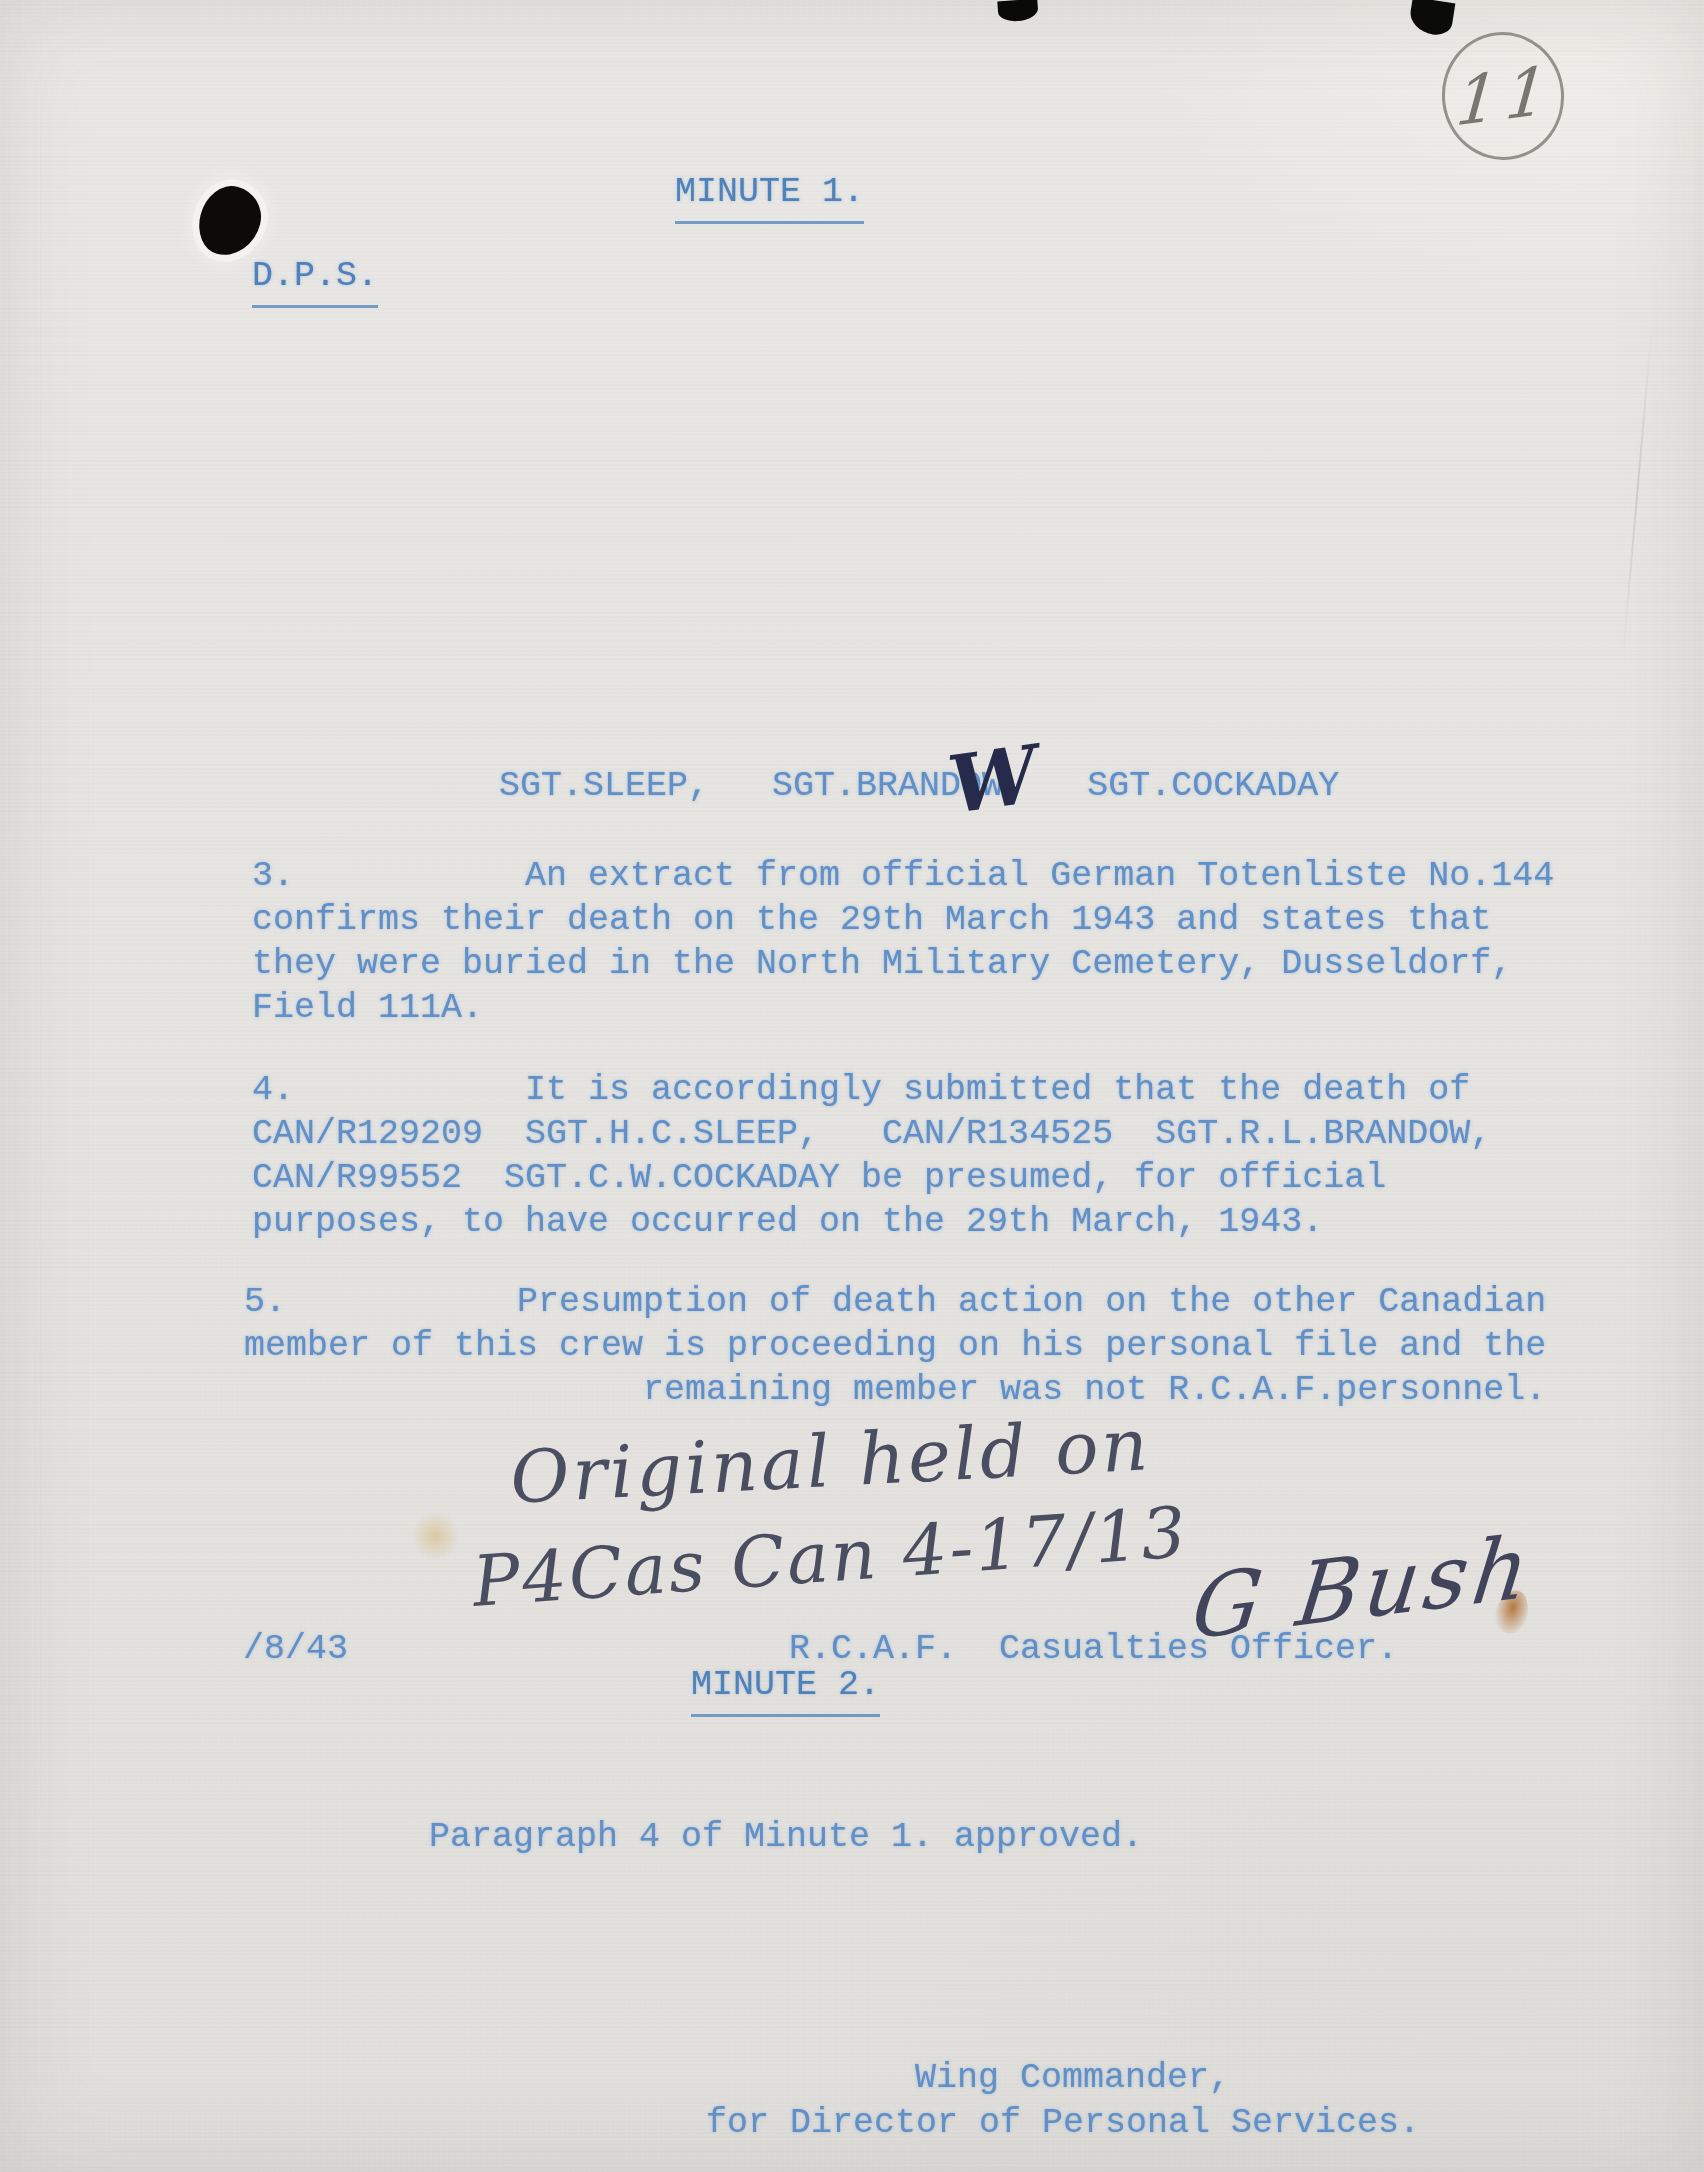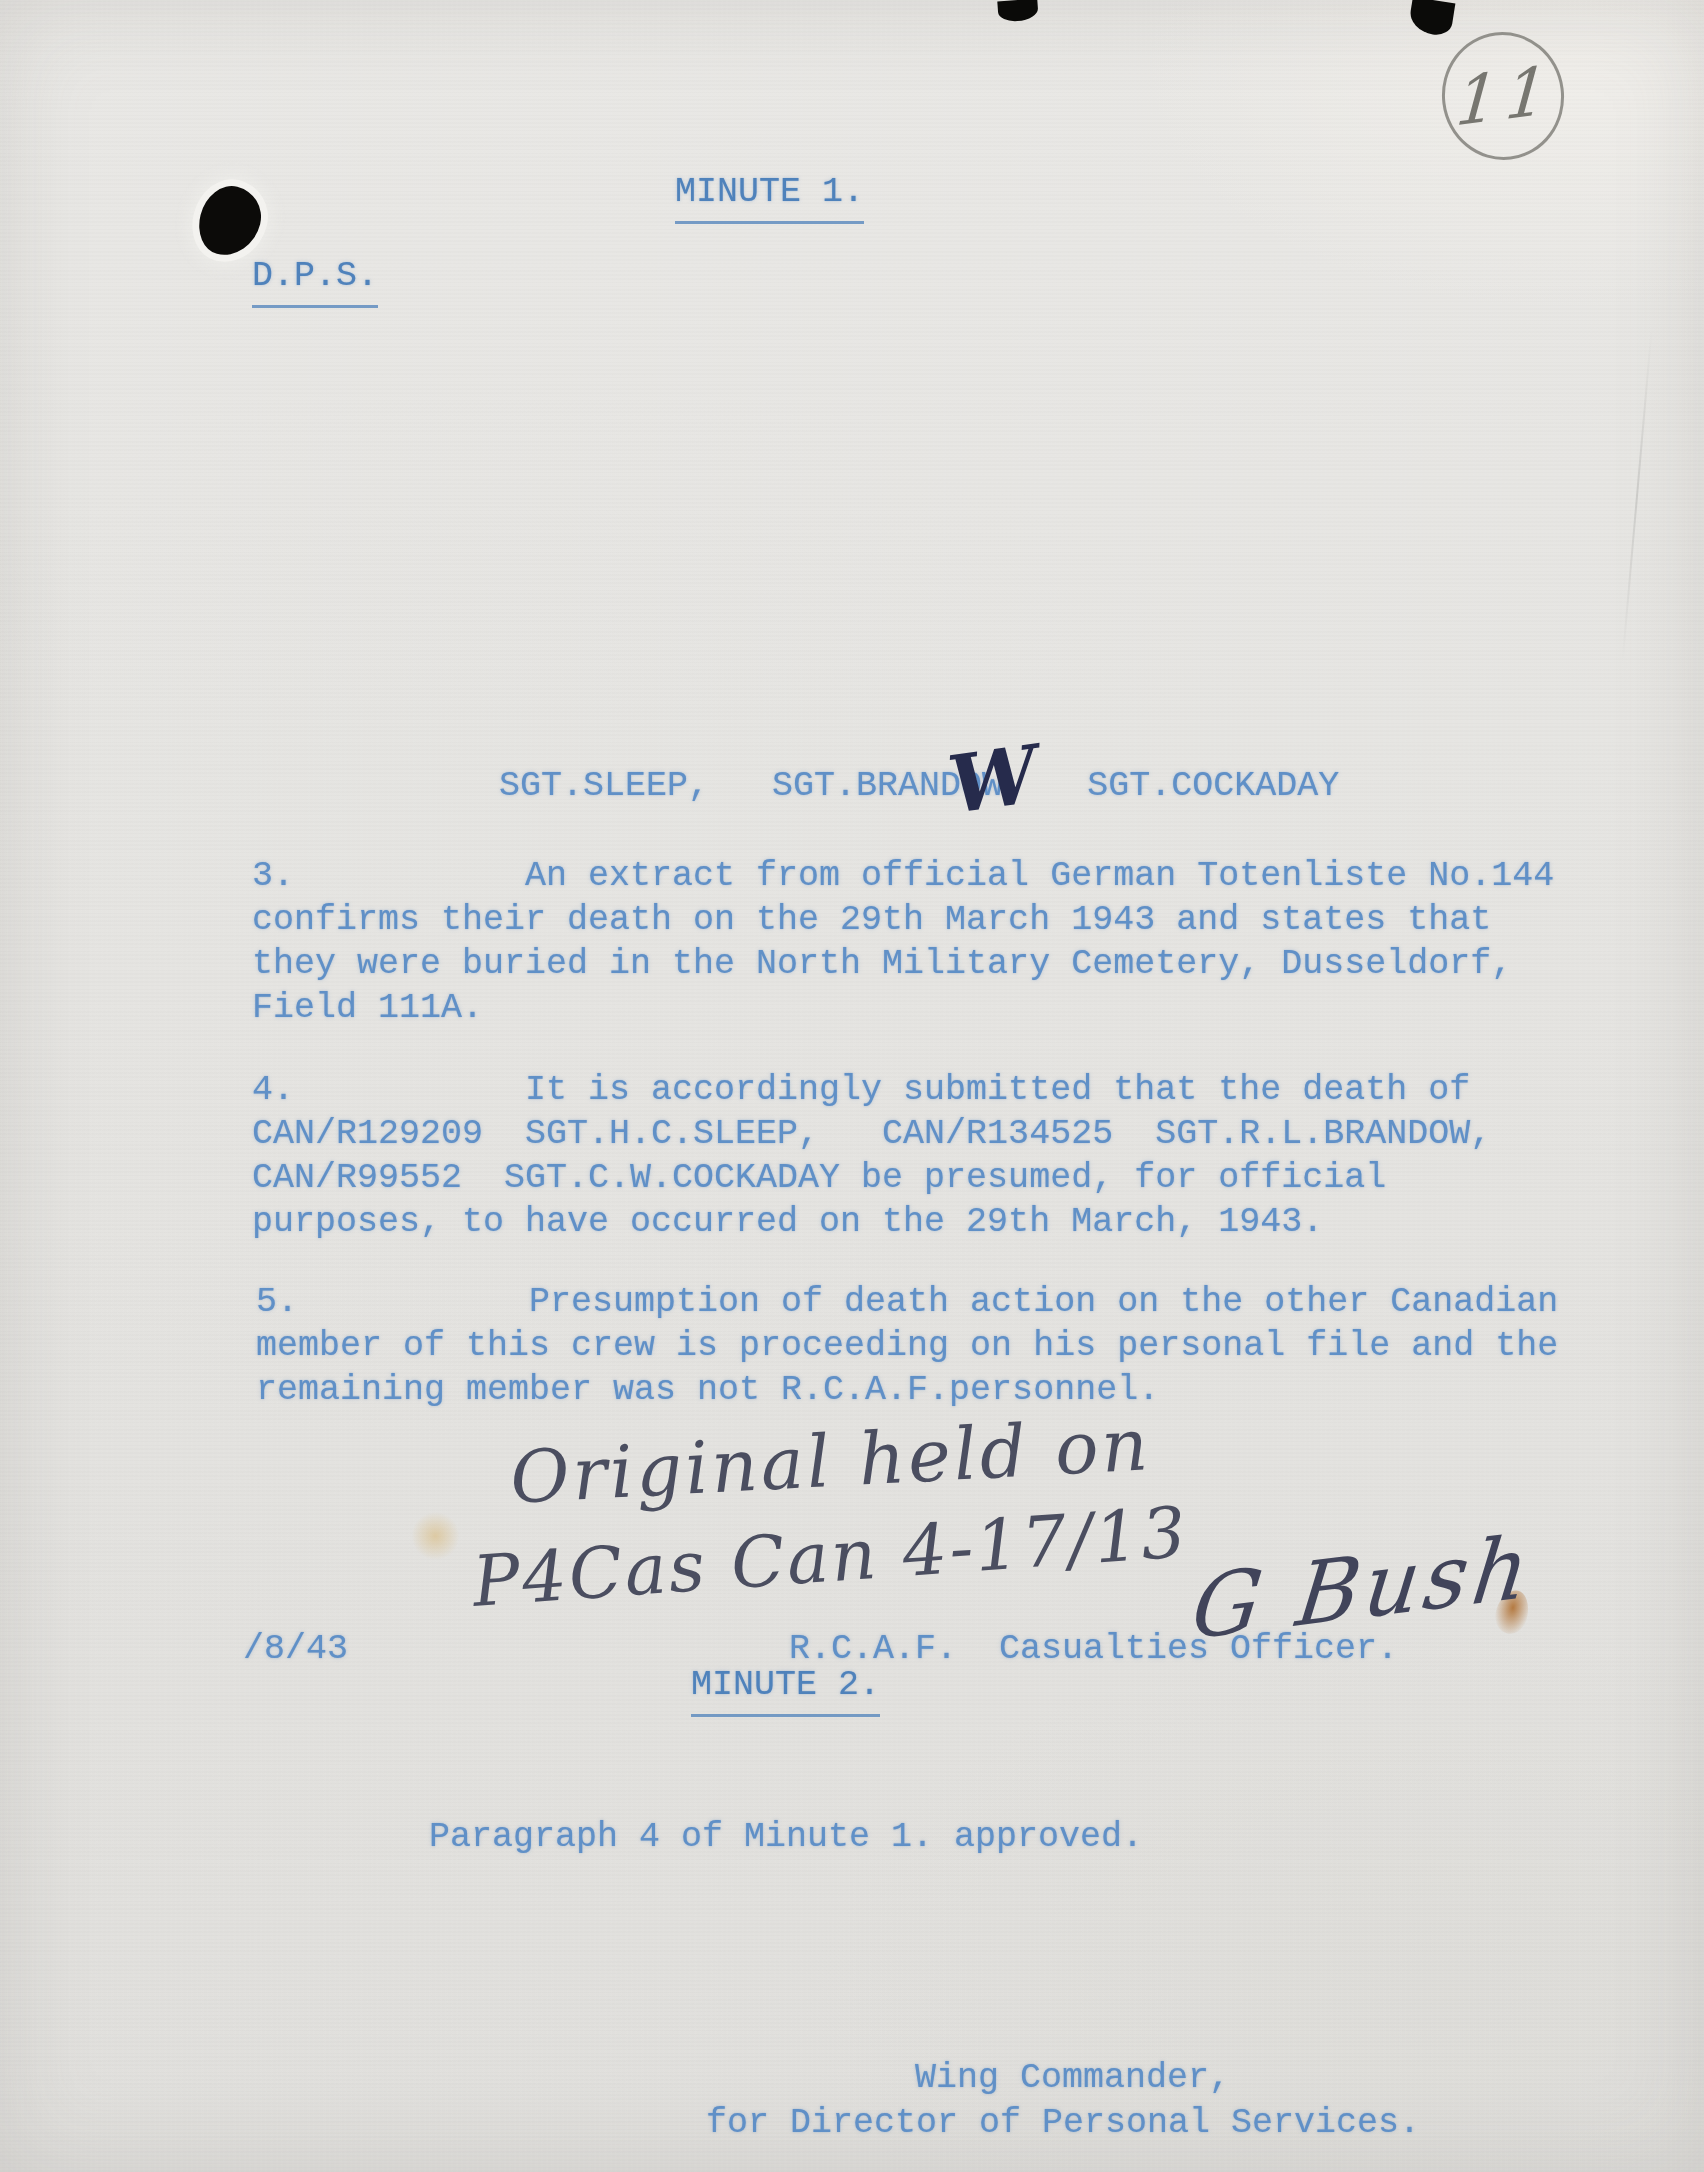--- a/index.html
+++ b/index.html
@@ -117,21 +117,21 @@
   <div class="typed" style="left:252px; top:854px;">3.           An extract from official German Totenliste No.144
 confirms their death on the 29th March 1943 and states that
 they were buried in the North Military Cemetery, Dusseldorf,
 Field 111A.</div>
 
   <div class="typed" style="left:252px; top:1068px;">4.           It is accordingly submitted that the death of
 CAN/R129209  SGT.H.C.SLEEP,   CAN/R134525  SGT.R.L.BRANDOW,
 CAN/R99552  SGT.C.W.COCKADAY be presumed, for official
 purposes, to have occurred on the 29th March, 1943.</div>
 
-  <div class="typed" style="left:256px; top:1280px;">5.           Presumption of death action on the other Canadian
+  <div class="typed" style="left:244px; top:1280px;text-align:right;">5.           Presumption of death action on the other Canadian
 member of this crew is proceeding on his personal file and the
 remaining member was not R.C.A.F.personnel.</div>
 
   <div class="hand" style="left:510px; top:1419px; font-size:72px; transform:rotate(-3deg); letter-spacing:3.1px;">Original held on</div>
 
   <div class="hand" style="left:472px; top:1516px; font-size:70px; transform:rotate(-4deg); letter-spacing:2.3px;">P4Cas Can 4-17/13</div>
 
   <div class="hand" style="left:1192px; top:1537px; font-size:86px; transform:rotate(-7deg) skewX(-14deg); letter-spacing:4.6px; color:#41445a;">G Bush</div>
 
   <div class="typed" style="left:243px; top:1627px;">/8/43</div>

